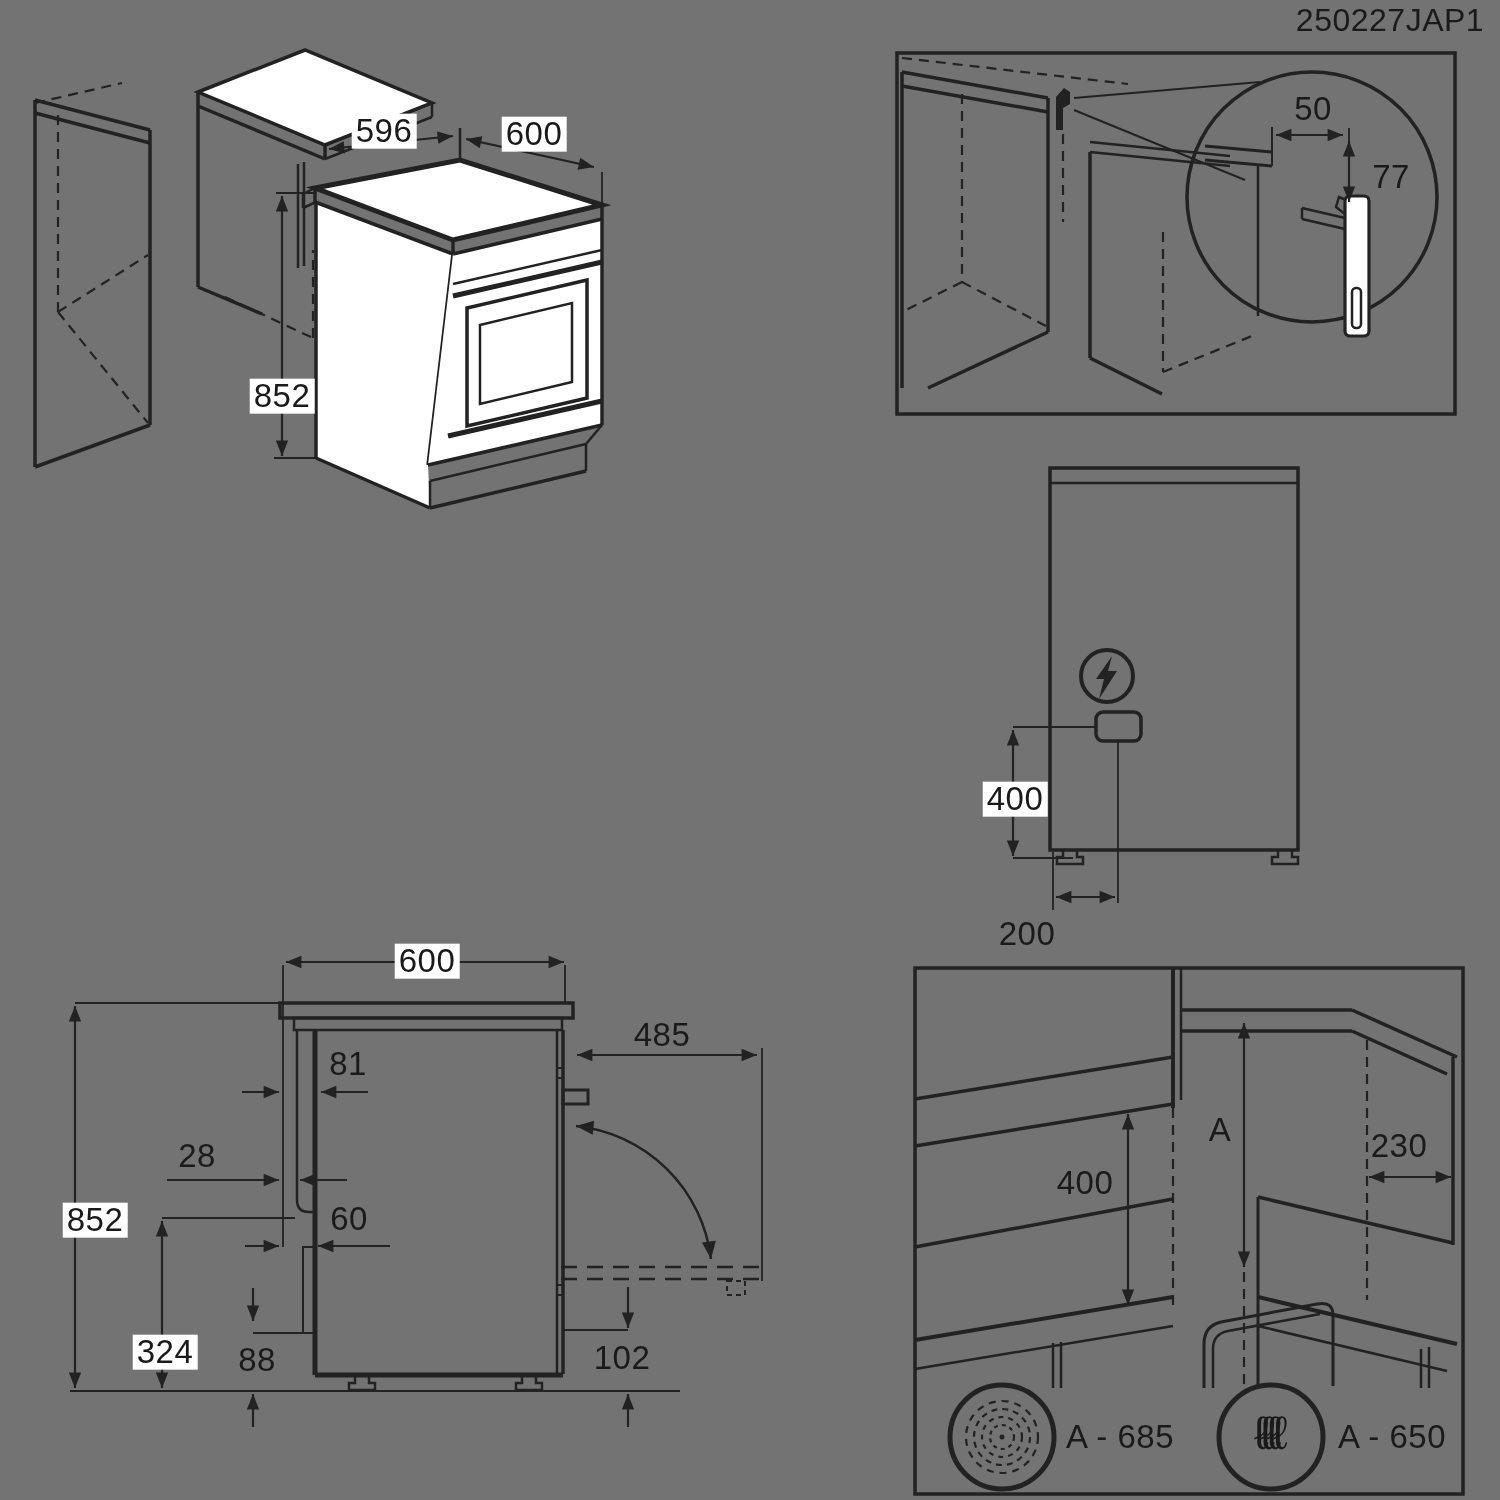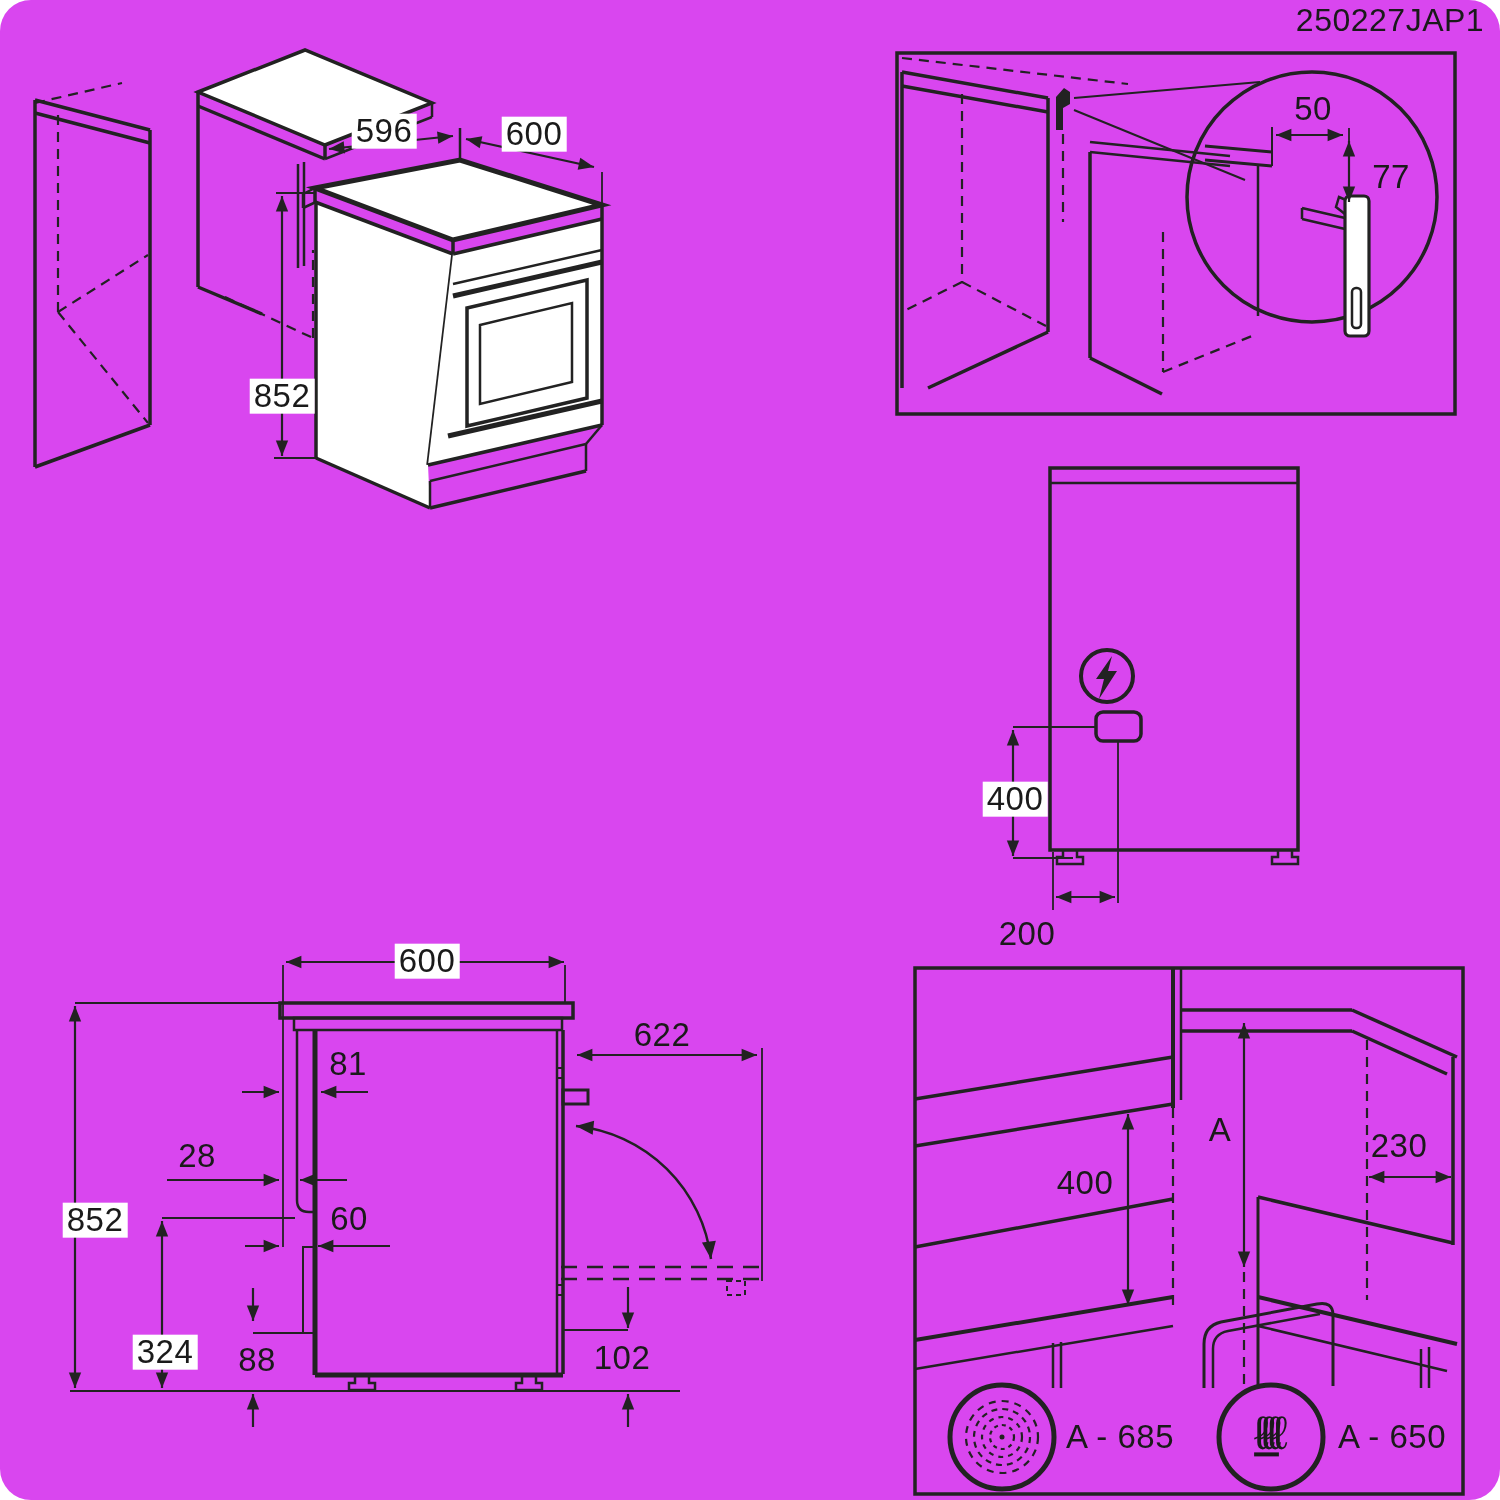--- a/index.html
+++ b/index.html
@@ -1,17 +1,17 @@
 <!DOCTYPE html>
 <html><head>
 <meta charset="utf-8">
 <style>
   html,body{margin:0;padding:0;background:#fff;}
-  #stage{position:relative;width:1500px;height:1500px;background:#d946ef;overflow:hidden;
-         font-family:"Liberation Sans",sans-serif;border-radius:31px;}
+  #stage{position:relative;width:1500px;height:1500px;background:#737373;overflow:hidden;
+         font-family:"Liberation Sans",sans-serif;}
   #art{position:absolute;left:0;top:0;}
   .lbl{position:absolute;transform:translate(-50%,-50%);font-size:33px;color:#1a1a1a;
        white-space:nowrap;letter-spacing:.5px;line-height:1.05;}
   .bgw{background:#fff;padding:0 4px;}
   .code{font-size:32px;}
   .coil{font-size:47px;letter-spacing:-9px;padding-right:9px;transform:translate(-50%,-58%);color:#1a1a1a;}
   
   .ln{stroke:#222;fill:none;stroke-width:3.5;stroke-linecap:butt;}
   .th{stroke:#222;fill:none;stroke-width:5;}
   .md{stroke:#222;fill:none;stroke-width:2.5;}
@@ -256,30 +256,30 @@
 <div class="lbl bgw" style="left:534px;top:134px;">600</div>
 <div class="lbl bgw" style="left:282px;top:396px;">852</div>
 
 <div class="lbl" style="left:1313px;top:109px;text-align:center;">50</div>
 <div class="lbl" style="left:1391px;top:177px;">77</div>
 
 <div class="lbl bgw" style="left:1015px;top:799px;">400</div>
 <div class="lbl" style="left:1027px;top:934px;">200</div>
 
 <div class="lbl bgw" style="left:427px;top:961px;">600</div>
-<div class="lbl" style="left:662px;top:1035px;">622</div>
+<div class="lbl" style="left:662px;top:1035px;">485</div>
 <div class="lbl" style="left:348px;top:1064px;">81</div>
 <div class="lbl" style="left:197px;top:1156px;">28</div>
 <div class="lbl" style="left:349px;top:1219px;">60</div>
 <div class="lbl bgw" style="left:95px;top:1220px;">852</div>
 <div class="lbl bgw" style="left:165px;top:1308px;margin-top:44px;">324</div>
 <div class="lbl" style="left:257px;top:1360px;">88</div>
 <div class="lbl" style="left:622px;top:1358px;">102</div>
 
 <div class="lbl" style="left:1085px;top:1183px;">400</div>
 <div class="lbl" style="left:1220px;top:1130px;">A</div>
 <div class="lbl" style="left:1399px;top:1146px;">230</div>
 
-<div class="lbl coil" style="left:1271px;top:1437px;text-decoration:underline;">ℓℓℓℓ</div>
+<div class="lbl coil" style="left:1271px;top:1437px;">ℓℓℓℓ</div>
 <div class="lbl" style="left:1120px;top:1437px;">A - 685</div>
 <div class="lbl" style="left:1392px;top:1437px;">A - 650</div>
 
 </div>
 
 </body></html>

